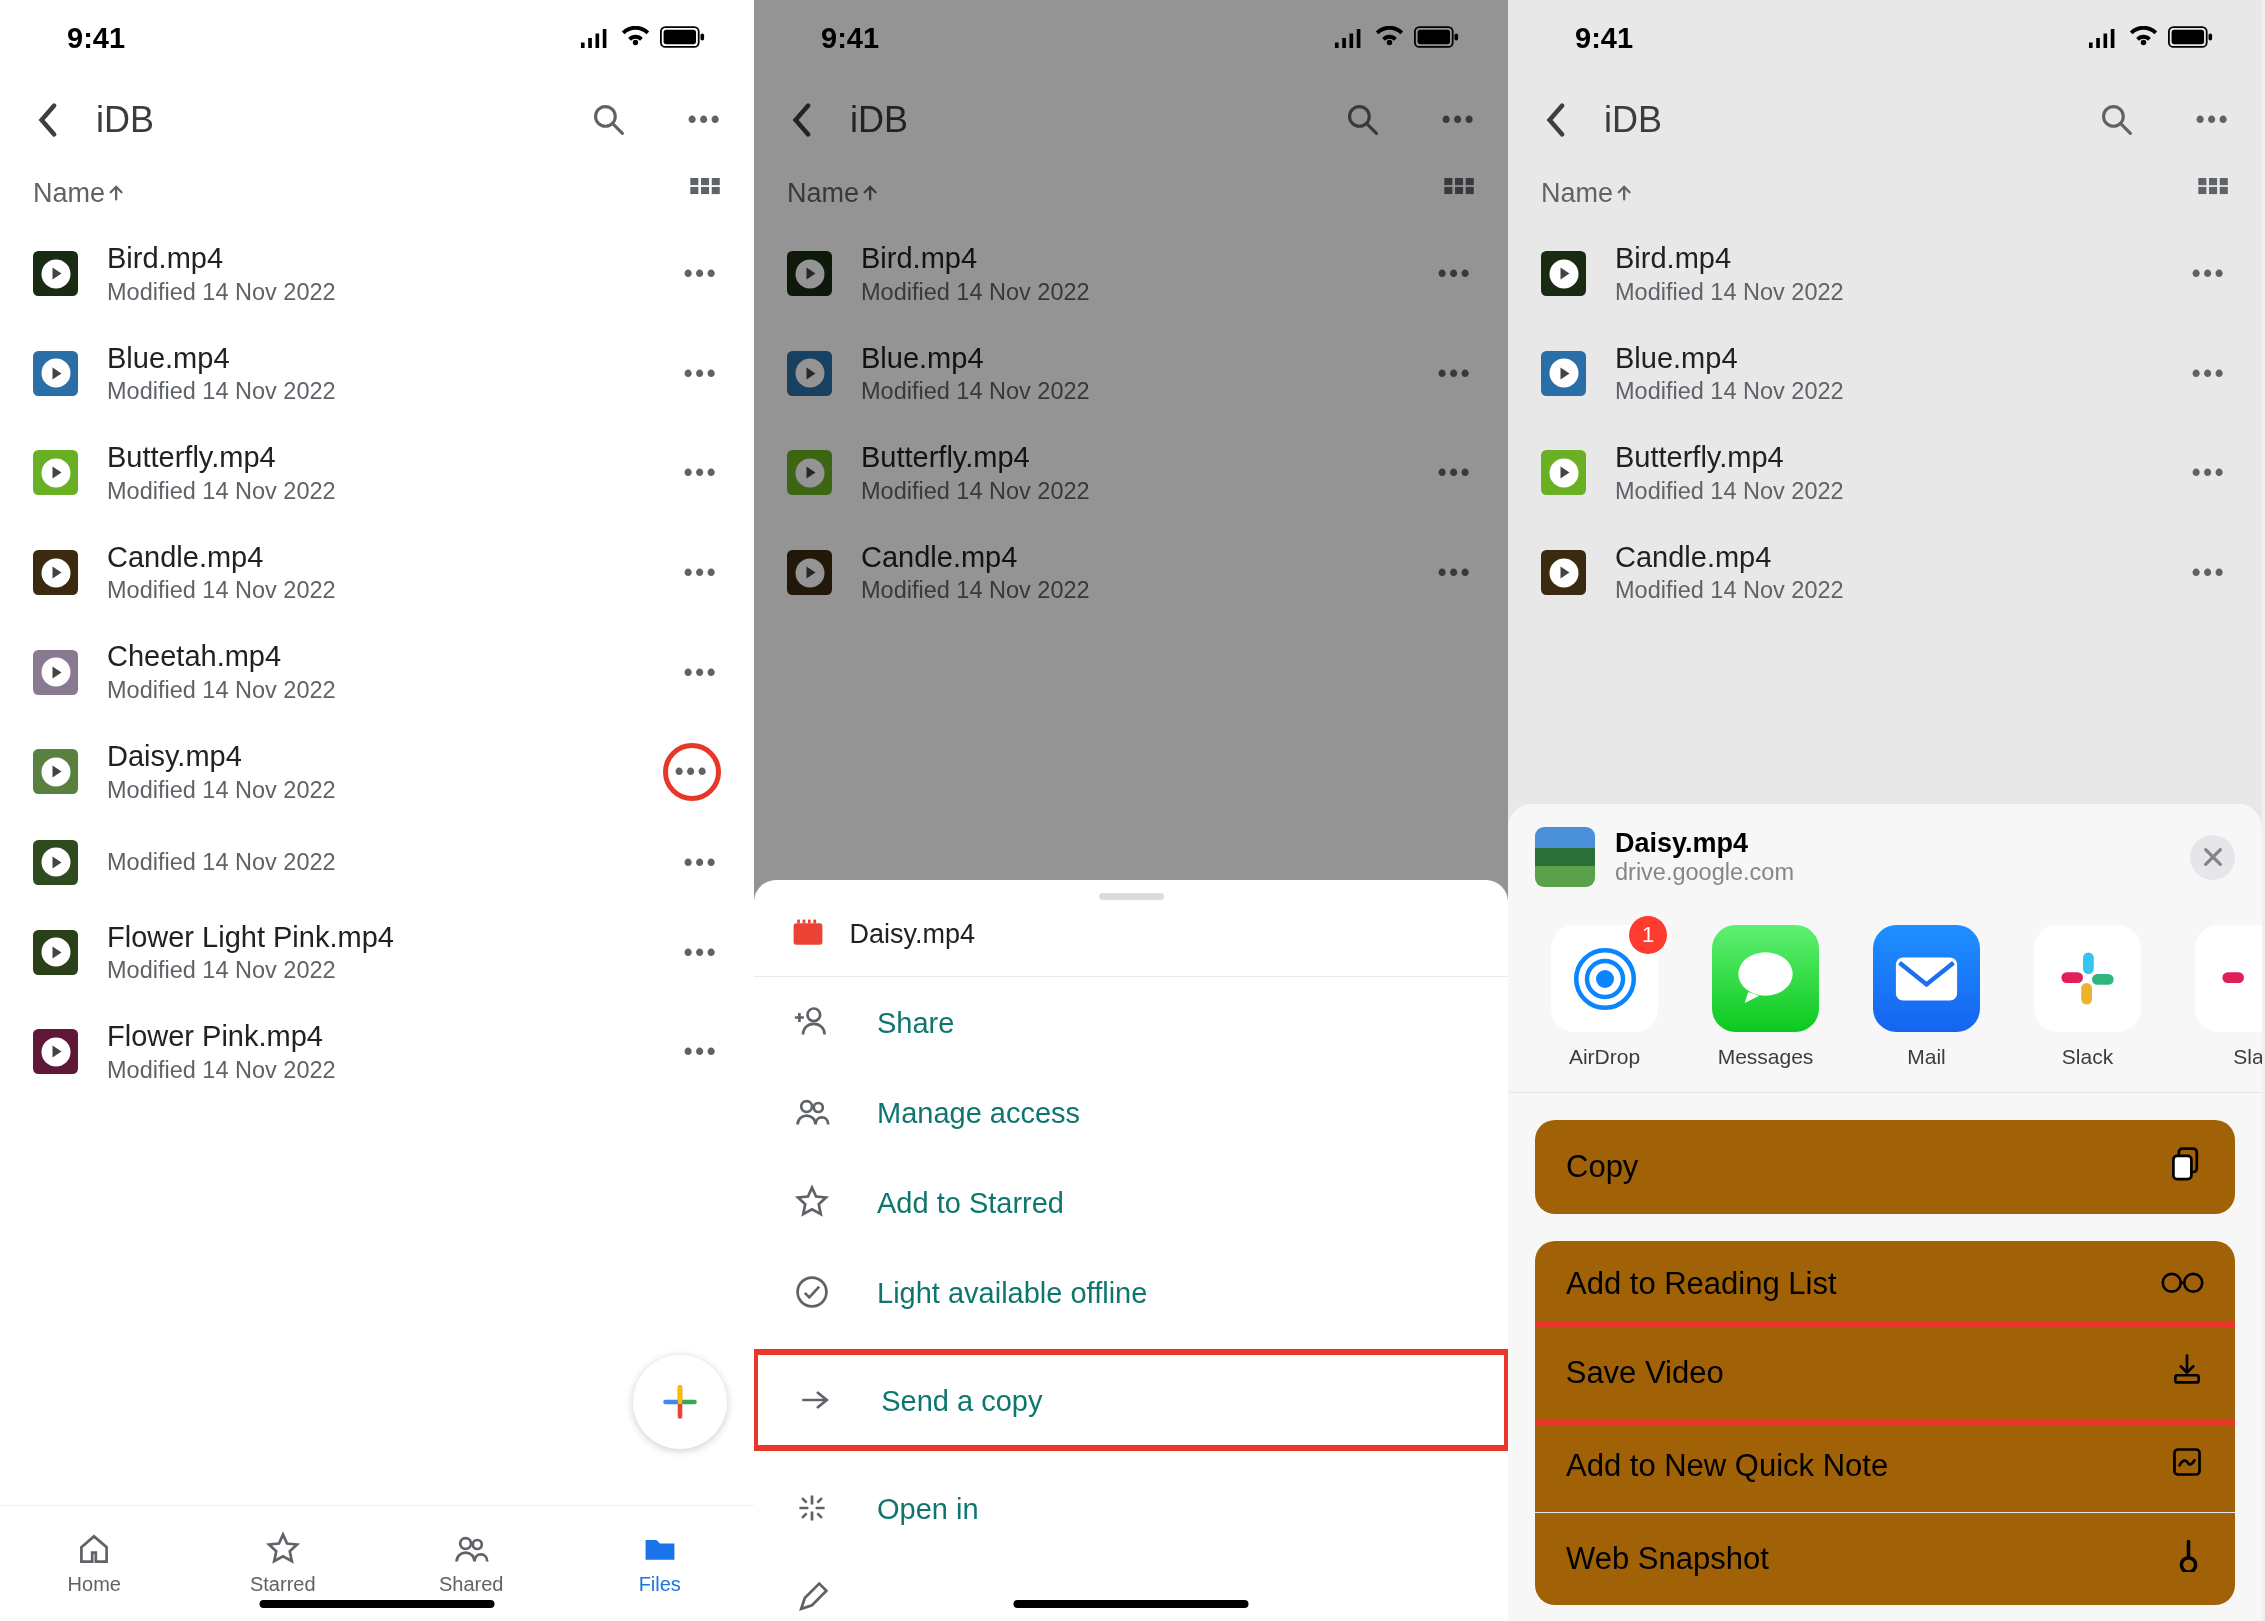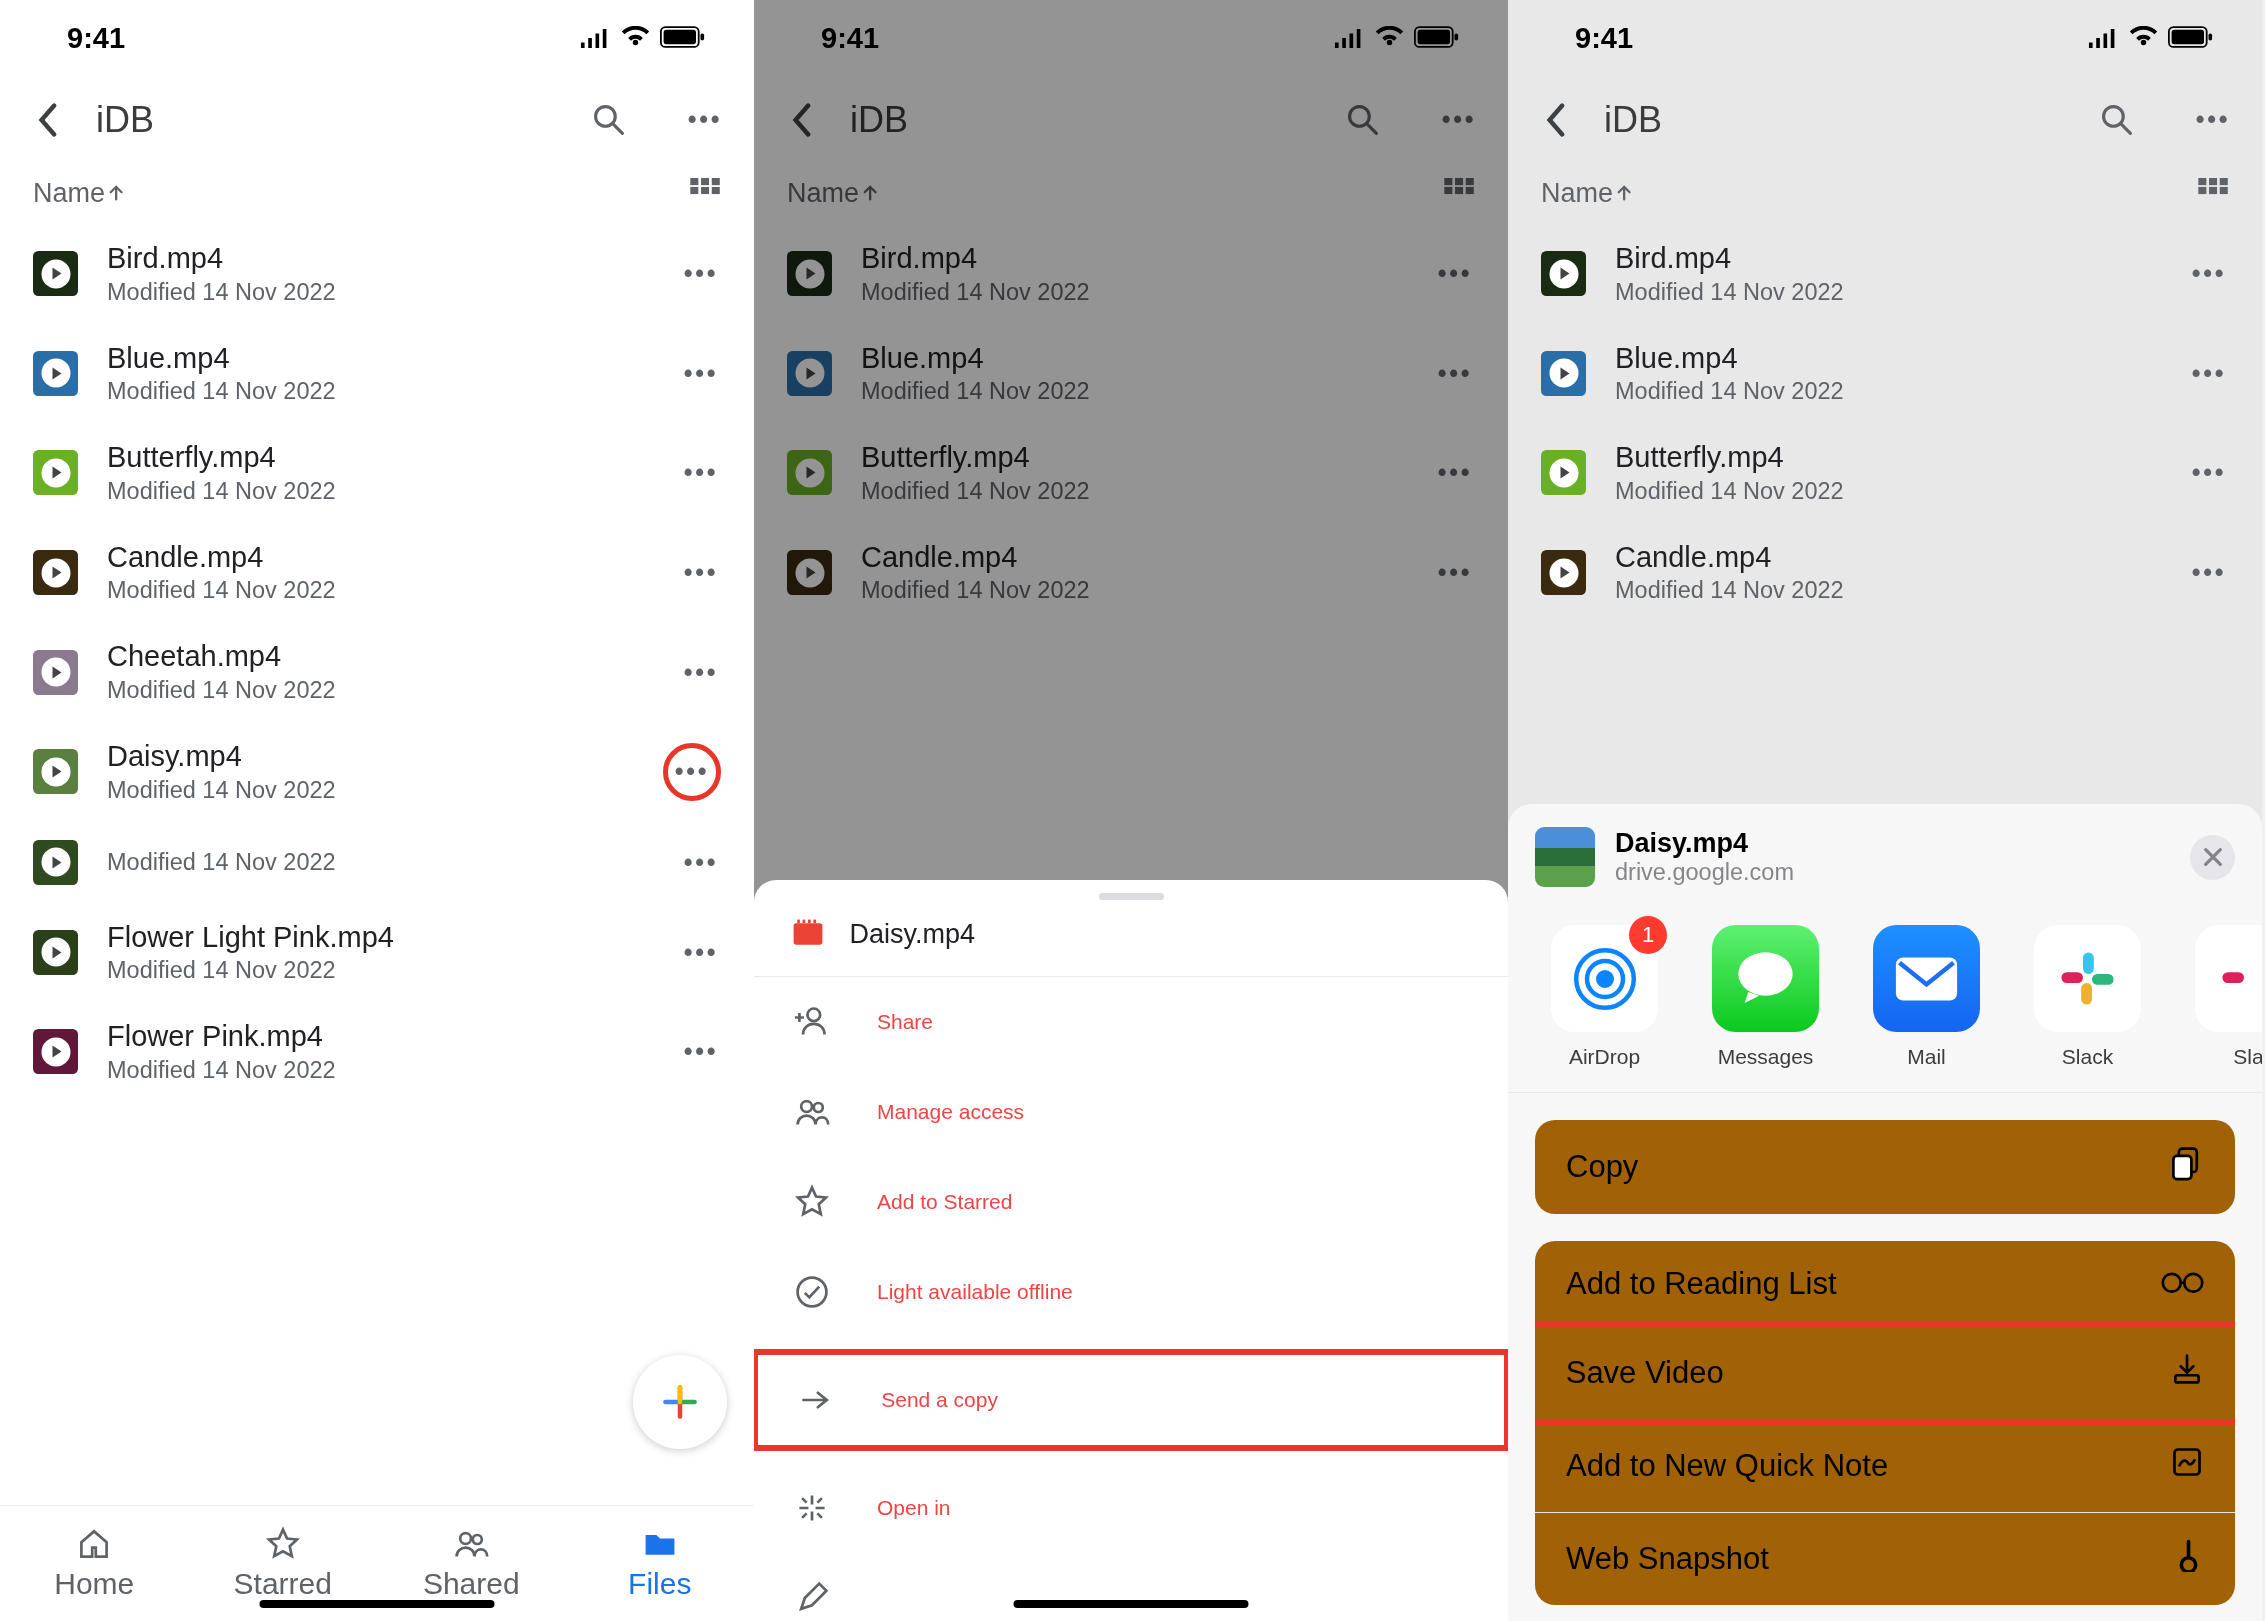--- a/index.html
+++ b/index.html
@@ -121,21 +121,21 @@
     background:#fff;
   }
   .nav-item {
     flex: 1;
     display:flex;
     flex-direction: column;
     align-items:center;
     justify-content:center;
     gap: 5.4px;
     color:#5f6368;
-    font-size: 30px;
+    font-size: 20px;
   }
   .nav-item.active { color:#1a73e8;align-items:center; }
   .home-bar {
     position:absolute;
     bottom: 12.7px;
     left: 50%;
     transform: translateX(-50%);
     width: 235px;
     height: 8.1px;
     background: #000;
@@ -165,25 +165,25 @@
     padding: 16.3px 36px 23.5px 36px;
     border-bottom: 0.9px solid #e8eaed;
   }
   .sheet-header-icon {
     width: 36px; height: 36px;
     color:#ea4335;
   }
   .sheet-header-title { font-size: 27px; color:#202124; }
   .sheet-item {
     display:flex;
-    align-items:center;
+    align-items:flex-end;
     gap: 47px;
     padding: 27px 40px;
-    font-size: 21px;
-    color:#ef4444;
+    font-size: 29px;
+    color:#0f766e;
   }
   .sheet-item svg, .sheet-item .icon-box { width: 36px; height:36px; color:#5f6368; flex-shrink:0;}
   .highlight-box {
     border: 6.3px solid #e8362a;
     margin: 12px -1.8px;
   }
   
   .ios-sheet {
     position:absolute;
     bottom:0;left:0;right:0;

